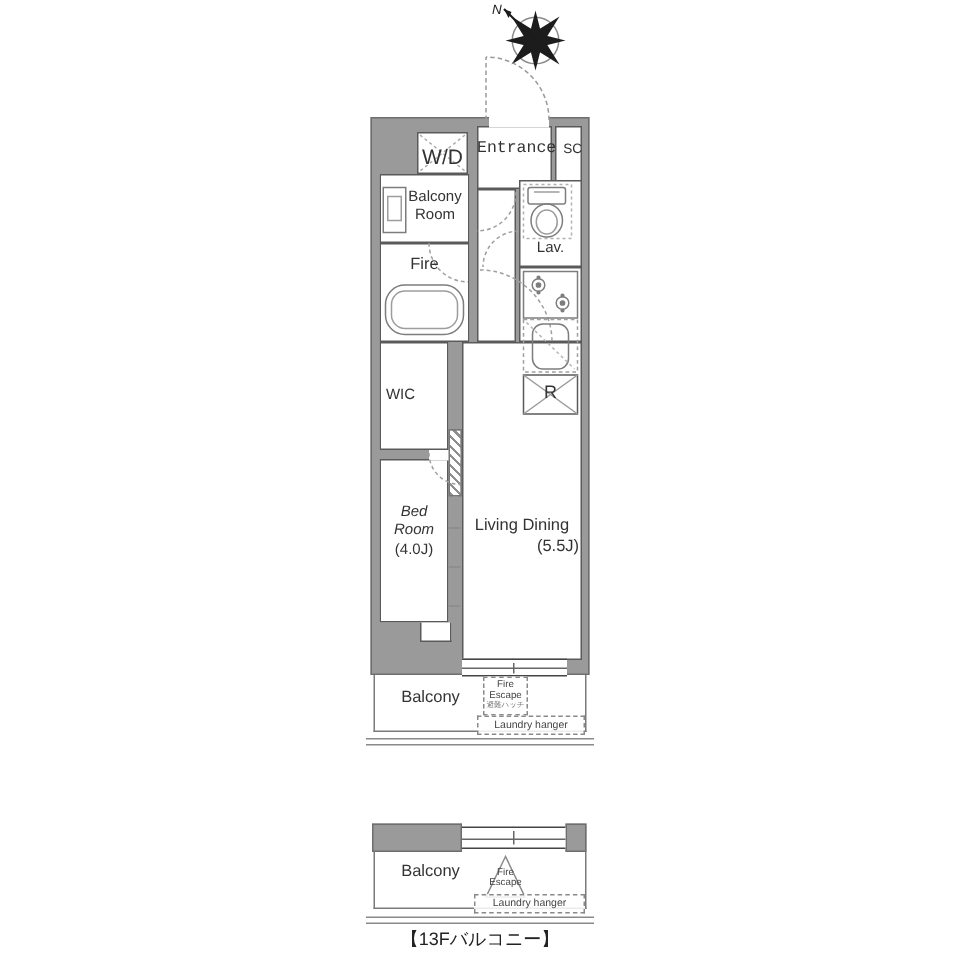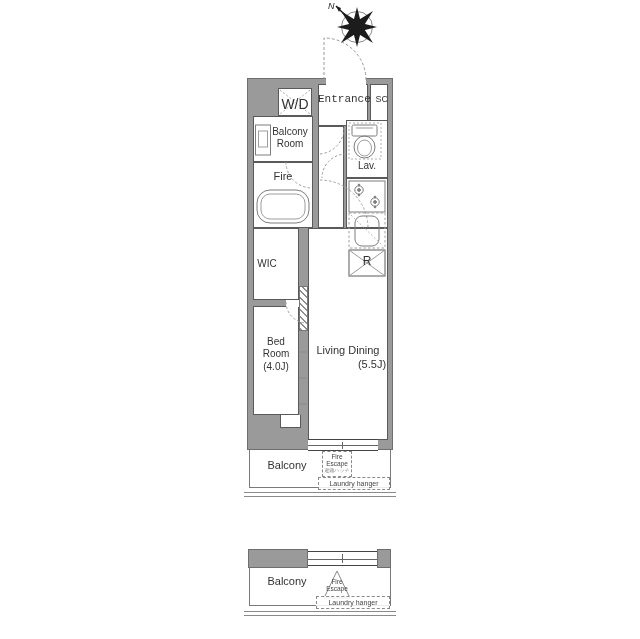--- a/index.html
+++ b/index.html
@@ -73,20 +73,21 @@
     <div class="tick" style="left:34px;"></div>
   </div>
   <div class="abs balc" style="left:249px;top:568px;width:142px;height:38px;"></div>
   <div class="lbl" style="left:256px;top:575px;width:62px;font-size:11px;">Balcony</div>
   <div class="lbl tiny" style="left:322px;top:579px;width:30px;">Fire Escape</div>
   <div class="abs dashbox" style="left:316px;top:596px;width:74px;height:13px;z-index:6;">
     <div class="tiny" style="text-align:center;font-size:7px;margin-top:2px;">Laundry hanger</div>
   </div>
   <div class="abs rail" style="left:244px;top:611px;width:152px;"></div>
   <div class="abs rail" style="left:244px;top:615px;width:152px;"></div>
+  <div class="lbl" style="left:245px;top:620px;width:150px;font-size:12px;color:#222;">【13Fバルコニー】</div>
 
   <svg class="overlay" width="640" height="639" viewBox="0 0 640 639">
 
     <g>
       <circle cx="357" cy="27" r="15.5" fill="none" stroke="#8a8a8a" stroke-width="1"></circle>
       <polygon points="373,11 363,27 373,43 357,33 341,43 351,27 341,11 357,21" fill="#1c1c1c"></polygon>
       <polygon points="377,27 361,31 357,47 353,31 337,27 353,23 357,7 361,23" fill="#1c1c1c"></polygon>
       <line x1="357" y1="27" x2="336" y2="6" stroke="#1c1c1c" stroke-width="1.4"></line>
       <polygon points="336,6 341,8 339,12" fill="#1c1c1c"></polygon>
       <text x="328" y="9" font-size="9" font-style="italic" fill="#1c1c1c">N</text>
@@ -162,19 +163,19 @@
     </g>
   </svg>
 
   <div class="lbl" style="left:278px;top:96px;width:34px;font-size:14px;">W/D</div>
   <div class="lbl" style="left:318px;top:93px;width:52px;font-size:11px;font-family:Liberation Mono, monospace;">Entrance</div>
   <div class="lbl" style="left:370px;top:94px;width:18px;font-size:9px;text-align:right;">SC</div>
   <div class="lbl" style="left:268px;top:126px;width:44px;font-size:10px;">Balcony Room</div>
   <div class="lbl" style="left:348px;top:160px;width:38px;font-size:10px;background:rgba(255,255,255,.7);">Lav.</div>
   <div class="lbl" style="left:255px;top:170px;width:56px;font-size:11px;">Fire</div>
   <div class="lbl" style="left:253px;top:258px;width:28px;font-size:10px;">WIC</div>
-  <div class="lbl" style="left:255px;top:336px;width:42px;font-size:10px;">Bed Room</div>
+  <div class="lbl" style="left:255px;top:336px;width:42px;font-size:10px;font-style:italic;">Bed Room</div>
   <div class="lbl" style="left:253px;top:361px;width:46px;font-size:10px;">(4.0J)</div>
   <div class="lbl" style="left:308px;top:344px;width:80px;font-size:11px;text-align:center;">Living Dining</div>
   <div class="lbl" style="left:308px;top:358px;width:80px;font-size:11px;padding-left:48px;">(5.5J)</div>
   <div class="lbl" style="left:349px;top:255px;width:36px;font-size:12px;z-index:7;">R</div>
 
 </div>
 
 </body></html>

